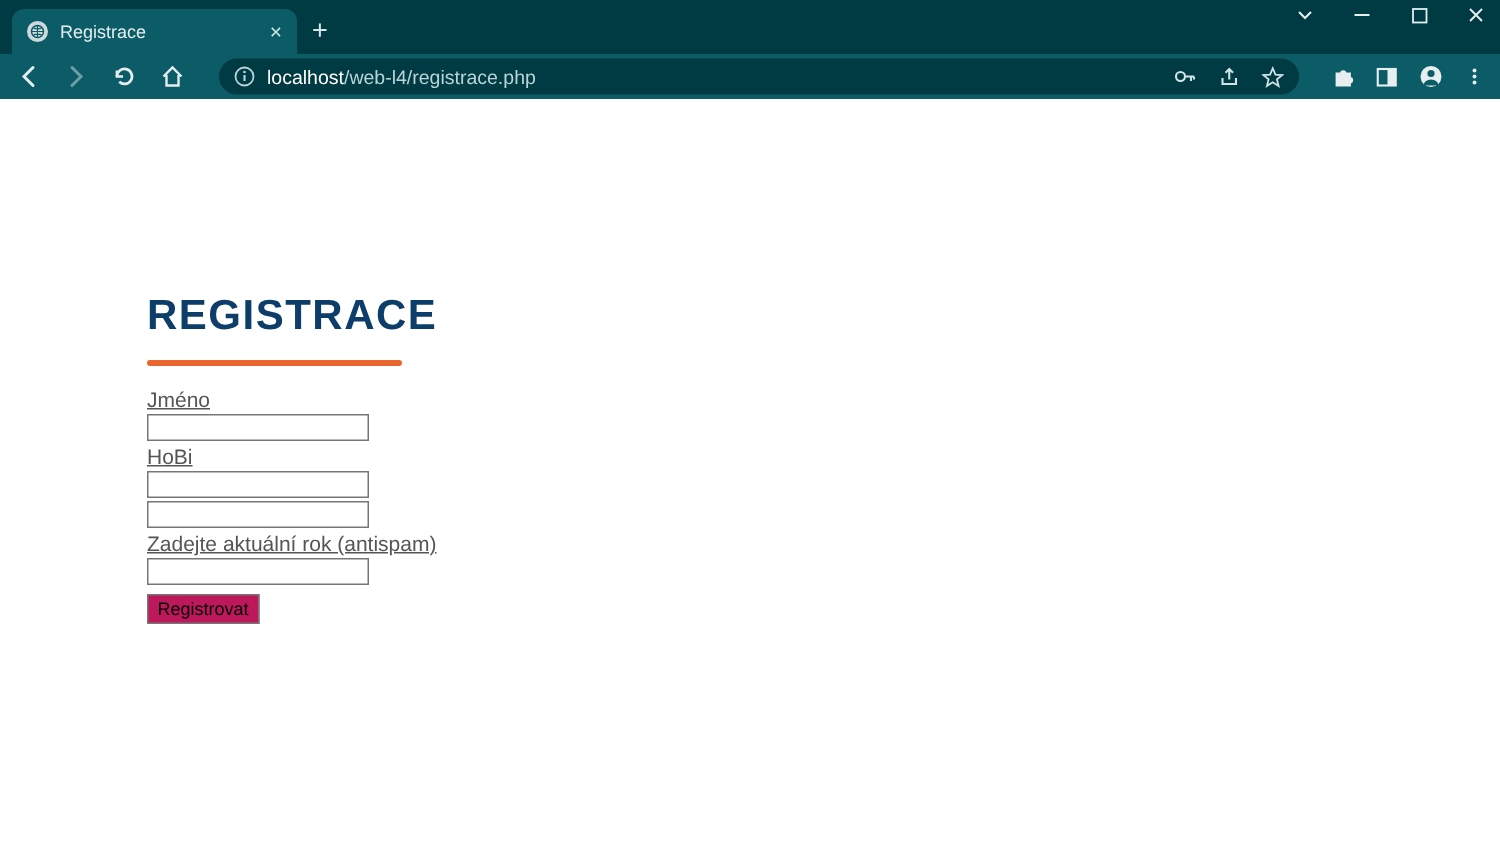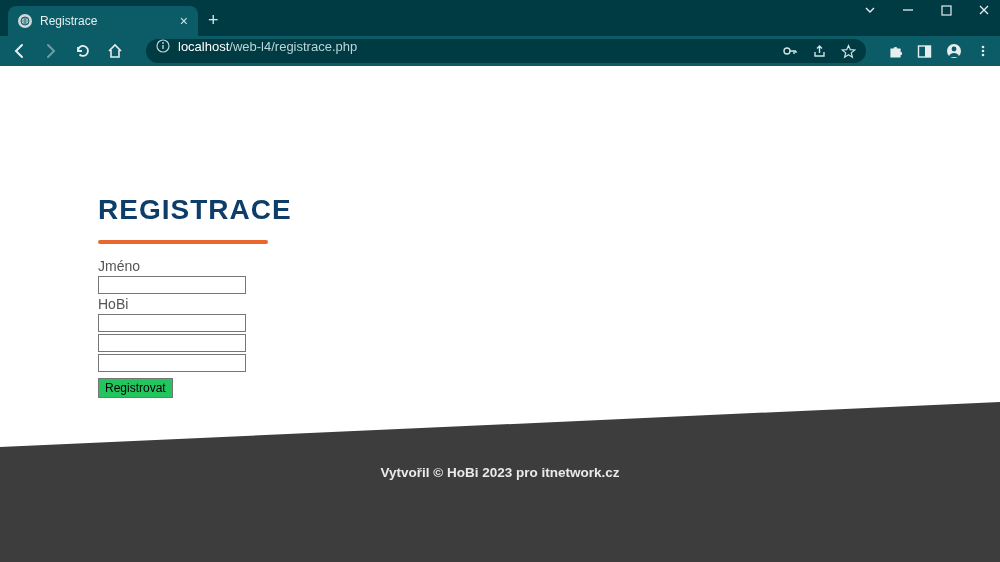--- a/index.html
+++ b/index.html
@@ -55,20 +55,21 @@
     font-size: 14px;
   }
   .nav-icon { display:inline-flex; align-items:center; justify-content:center; width:18px; }
   .nav-disabled { opacity: 0.45; }
   .addressbar {
     flex: 1;
     background: #003a42;
     border-radius: 14px;
     height: 24px;
     display: flex;
+    align-items: center;
     padding: 0 10px;
     font-size: 13px;
     color: #b8d6d9;
     gap: 8px;
     margin: 0 8px;
   }
   .addr-host { color: #ffffff; }
   .addr-right { margin-left:auto; display:flex; gap:14px; align-items:center; color:#d0e4e6; }
   .right-icons { display:flex; gap:14px; align-items:center; color:#e6eef0; }
   
@@ -99,37 +100,38 @@
     height: 4px;
     background: #e9662f;
     margin-top: 14px;
     margin-bottom: 14px;
     border-radius: 2px;
   }
   .form-label {
     font-size: 14px;
     color: #555;
     margin-top: 2px;
+    text-decoration: underline;
   }
   .text-input {
     width: 148px;
     height: 18px;
     border: 1px solid #767676;
     background:#fff;
     font-size: 12px;
     padding: 0 2px;
     margin-top: 2px;
     display:block;
   }
   .submit-btn {
     margin-top: 6px;
     font-size: 12px;
     padding: 2px 6px;
     border: 1px solid #767676;
-    background: #22c55e;
+    background: #be185d;
     text-align: right;
   }
   
   .footer-wrap {
     position: absolute;
     left: 0; right: 0; bottom: 0;
     height: 160px;
   }
   .footer-slant {
     width: 0; height: 0;
@@ -277,24 +279,19 @@
     <div class="underline"></div>
 
     <div class="form-label">Jméno</div>
     <input class="text-input" type="text" style="">
 
     <div class="form-label">HoBi</div>
     <input class="text-input" type="password" style="">
 
     <input class="text-input" type="password" style="">
 
+    <div class="form-label">Zadejte aktuální rok (antispam)</div>
     <input class="text-input" type="text" style="">
 
     <button class="submit-btn">Registrovat</button>
   </div>
 
-  <div class="footer-wrap">
-    <div class="footer-slant"></div>
-    <div class="footer-body">
-      <span>Vytvořil © HoBi 2023 pro itnetwork.cz</span>
-    </div>
-  </div>
 </div>
 
 </body></html>

